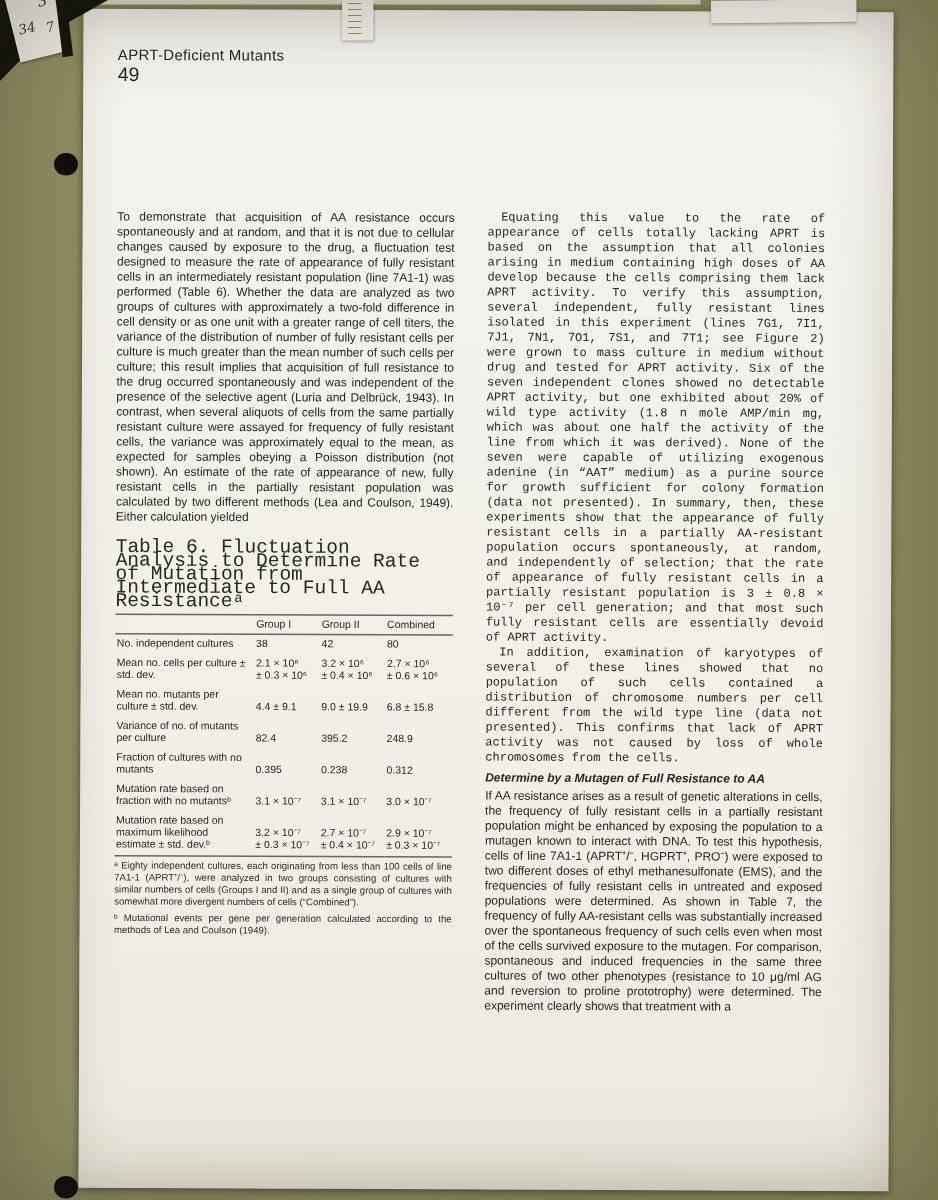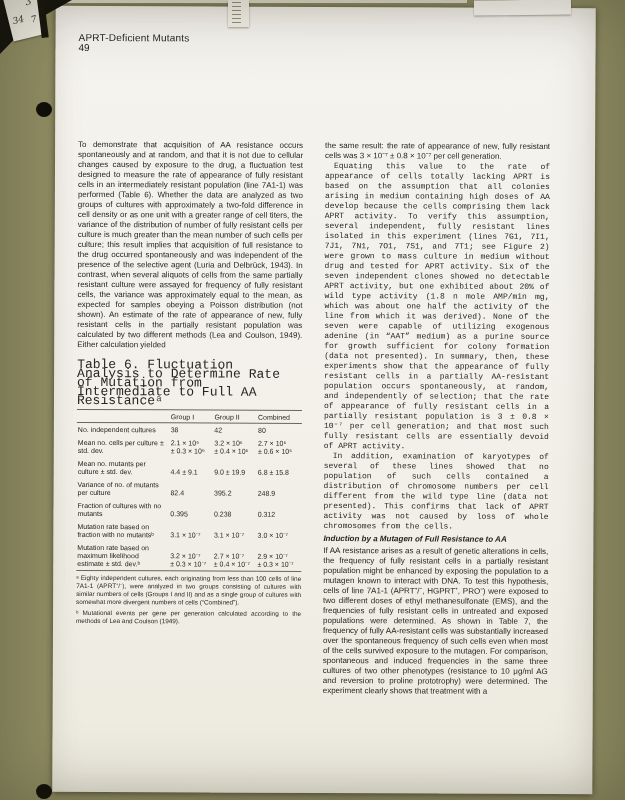--- a/index.html
+++ b/index.html
@@ -14,21 +14,21 @@
   }
   
   .page {
     position:absolute; left:54px; top:7px; width:540px; height:786px;
     background:linear-gradient(180deg,#f5f3ee 0%, #f2f0e9 55%, #edeadf 100%);
     transform:rotate(0.25deg);
     box-shadow:0 1px 6px rgba(0,0,0,0.5), inset 0 0 30px rgba(120,110,80,0.12);
     z-index:1; color:#26251f;
   }
   .running-head { position:absolute; left:23px; top:26px; font-size:10px; letter-spacing:0.2px; }
-  .page-number  { position:absolute; left:23px; top:36px; font-size:10px; }
+  .page-number  { position:absolute; left:23px; top:36px; font-size:13px; }
 
   .columns { position:absolute; left:23px; top:134px; width:472px; display:flex; gap:22px; }
   .col { width:225px; }
 
   .section-heading { font-size:8px; font-weight:bold; font-style:italic; margin:0 0 2px 0; line-height:10px; }
   .col p.body { margin:0; font-size:8px; line-height:10px; text-align:justify; }
   .col p.indent { text-indent:9px;font-family:Liberation Mono, monospace; }
   .col .section-heading.mid { margin-top:3px; }
 
   
@@ -153,24 +153,23 @@
 ± 0.3 × 10⁻⁷</td>
             </tr>
           </tbody>
         </table>
         <div class="footnote">ᵃ Eighty independent cultures, each originating from less than 100 cells of line 7A1-1 (APRT⁺/⁻), were analyzed in two groups consisting of cultures with similar numbers of cells (Groups I and II) and as a single group of cultures with somewhat more divergent numbers of cells (“Combined”).</div>
         <div class="footnote">ᵇ Mutational events per gene per generation calculated according to the methods of Lea and Coulson (1949).</div>
       </div>
     </div>
 
     <div class="col">
-      <p class="body">the same result: the rate of appearance of new, fully resistant cells was 3 × 10⁻⁷ ± 0.8 × 10⁻⁷ per cell generation.</p>
       <p class="body indent">Equating this value to the rate of appearance of cells totally lacking APRT is based on the assumption that all colonies arising in medium containing high doses of AA develop because the cells comprising them lack APRT activity. To verify this assumption, several independent, fully resistant lines isolated in this experiment (lines 7G1, 7I1, 7J1, 7N1, 7O1, 7S1, and 7T1; see Figure 2) were grown to mass culture in medium without drug and tested for APRT activity. Six of the seven independent clones showed no detectable APRT activity, but one exhibited about 20% of wild type activity (1.8 n mole AMP/min mg, which was about one half the activity of the line from which it was derived). None of the seven were capable of utilizing exogenous adenine (in “AAT” medium) as a purine source for growth sufficient for colony formation (data not presented). In summary, then, these experiments show that the appearance of fully resistant cells in a partially AA-resistant population occurs spontaneously, at random, and independently of selection; that the rate of appearance of fully resistant cells in a partially resistant population is 3 ± 0.8 × 10⁻⁷ per cell generation; and that most such fully resistant cells are essentially devoid of APRT activity.</p>
       <p class="body indent">In addition, examination of karyotypes of several of these lines showed that no population of such cells contained a distribution of chromosome numbers per cell different from the wild type line (data not presented). This confirms that lack of APRT activity was not caused by loss of whole chromosomes from the cells.</p>
-      <div class="section-heading mid">Induction by a Mutagen of Full Resistance to AA</div>
+      <div class="section-heading mid">Determine by a Mutagen of Full Resistance to AA</div>
       <p class="body">If AA resistance arises as a result of genetic alterations in cells, the frequency of fully resistant cells in a partially resistant population might be enhanced by exposing the population to a mutagen known to interact with DNA. To test this hypothesis, cells of line 7A1-1 (APRT⁺/⁻, HGPRT⁺, PRO⁻) were exposed to two different doses of ethyl methanesulfonate (EMS), and the frequencies of fully resistant cells in untreated and exposed populations were determined. As shown in Table 7, the frequency of fully AA-resistant cells was substantially increased over the spontaneous frequency of such cells even when most of the cells survived exposure to the mutagen. For comparison, spontaneous and induced frequencies in the same three cultures of two other phenotypes (resistance to 10 μg/ml AG and reversion to proline prototrophy) were determined. The experiment clearly shows that treatment with a</p>
     </div>
 
   </div>
 </div>
 
 <div class="top-strip"></div>
 <div class="corner-black"></div>
 <div class="scrap">
   <span class="m0">3</span>

